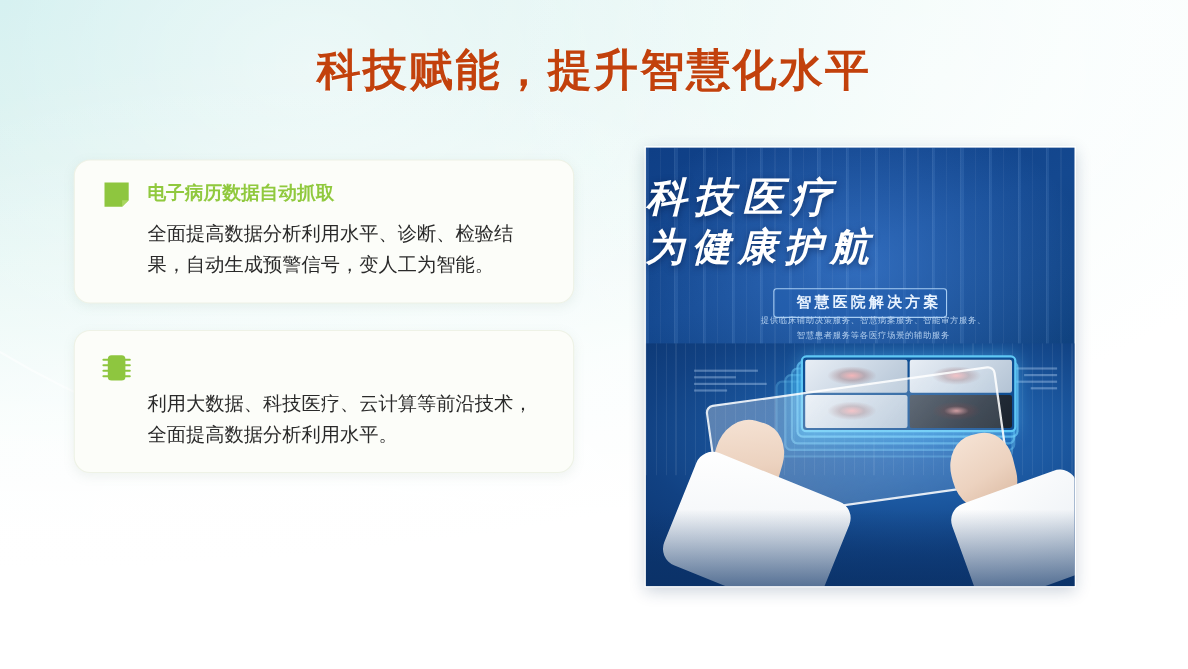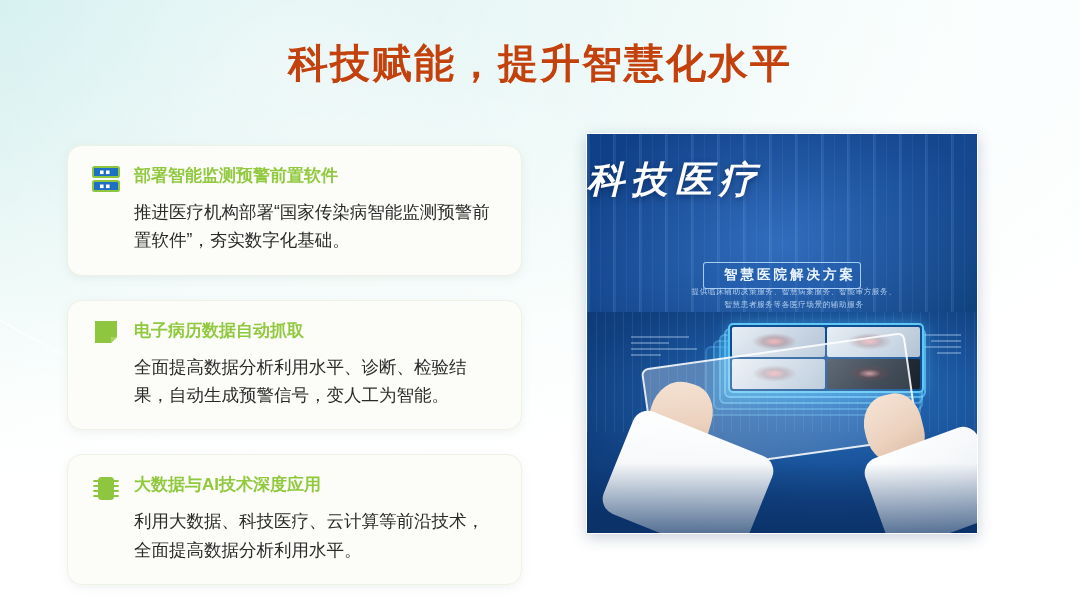--- a/index.html
+++ b/index.html
@@ -312,36 +312,20 @@
   <div class="bg-wash-b"></div>
   <div class="bg-arc"></div>
   <div class="bg-arc2"></div>
   <div class="bg-bottom-fade"></div>
 </div>
 
 <div class="title">科技赋能，提升智慧化水平</div>
 
 <div class="cards">
 
-  <div class="card">
-    <div class="card-head">
-      <span class="icon-wrap">
-        <svg width="30" height="28" viewBox="0 0 30 28" aria-hidden="true">
-          <rect x="2" y="2" width="26" height="10" rx="1.5" fill="#1f6fc4" stroke="#8ec63f" stroke-width="2"></rect>
-          <rect x="2" y="16" width="26" height="10" rx="1.5" fill="#1f6fc4" stroke="#8ec63f" stroke-width="2"></rect>
-          <rect x="9" y="5.5" width="3.6" height="3.6" fill="#ffffff"></rect>
-          <rect x="15" y="5.5" width="3.6" height="3.6" fill="#ffffff"></rect>
-          <rect x="9" y="19.5" width="3.6" height="3.6" fill="#ffffff"></rect>
-          <rect x="15" y="19.5" width="3.6" height="3.6" fill="#ffffff"></rect>
-        </svg>
-      </span>
-      <div class="card-title">部署智能监测预警前置软件</div>
-    </div>
-    <div class="card-body">推进医疗机构部署“国家传染病智能监测预警前置软件”，夯实数字化基础。</div>
-  </div>
 
   <div class="card">
     <div class="card-head">
       <span class="icon-wrap">
         <svg width="28" height="30" viewBox="0 0 28 30" aria-hidden="true">
           <path d="M3 2 H25 V18 L19 24 H3 Z" fill="#8ec63f"></path>
           <path d="M25 18 L19 24 V18 Z" fill="#a9d760"></path>
         </svg>
       </span>
       <div class="card-title">电子病历数据自动抓取</div>
@@ -359,34 +343,34 @@
             <line x1="2" y1="18" x2="6" y2="18"></line>
             <line x1="2" y1="23" x2="6" y2="23"></line>
             <line x1="22" y1="8" x2="26" y2="8"></line>
             <line x1="22" y1="13" x2="26" y2="13"></line>
             <line x1="22" y1="18" x2="26" y2="18"></line>
             <line x1="22" y1="23" x2="26" y2="23"></line>
           </g>
           <rect x="6" y="4" width="16" height="23" rx="3.5" fill="#8ec63f"></rect>
         </svg>
       </span>
-      <div class="card-title">大数据与AI技术深度应用</div>
     </div>
     <div class="card-body">利用大数据、科技医疗、云计算等前沿技术，全面提高数据分析利用水平。</div>
   </div>
 
 </div>
 
 <div class="panel">
   <div class="panel-glow"></div>
   <div class="panel-streaks"></div>
   <div class="panel-streaks2"></div>
 
   <div class="hero-text">
     <div class="hero-line1">科技医疗</div>
+    <div class="hero-line2">为健康护航</div>
   </div>
 
   <div class="badge">智慧医院解决方案</div>
 
   <div class="sub-lines">
     <div>提供临床辅助决策服务、智慧病案服务、智能审方服务、</div>
     <div>智慧患者服务等各医疗场景的辅助服务</div>
   </div>
 
   <div class="photo">

